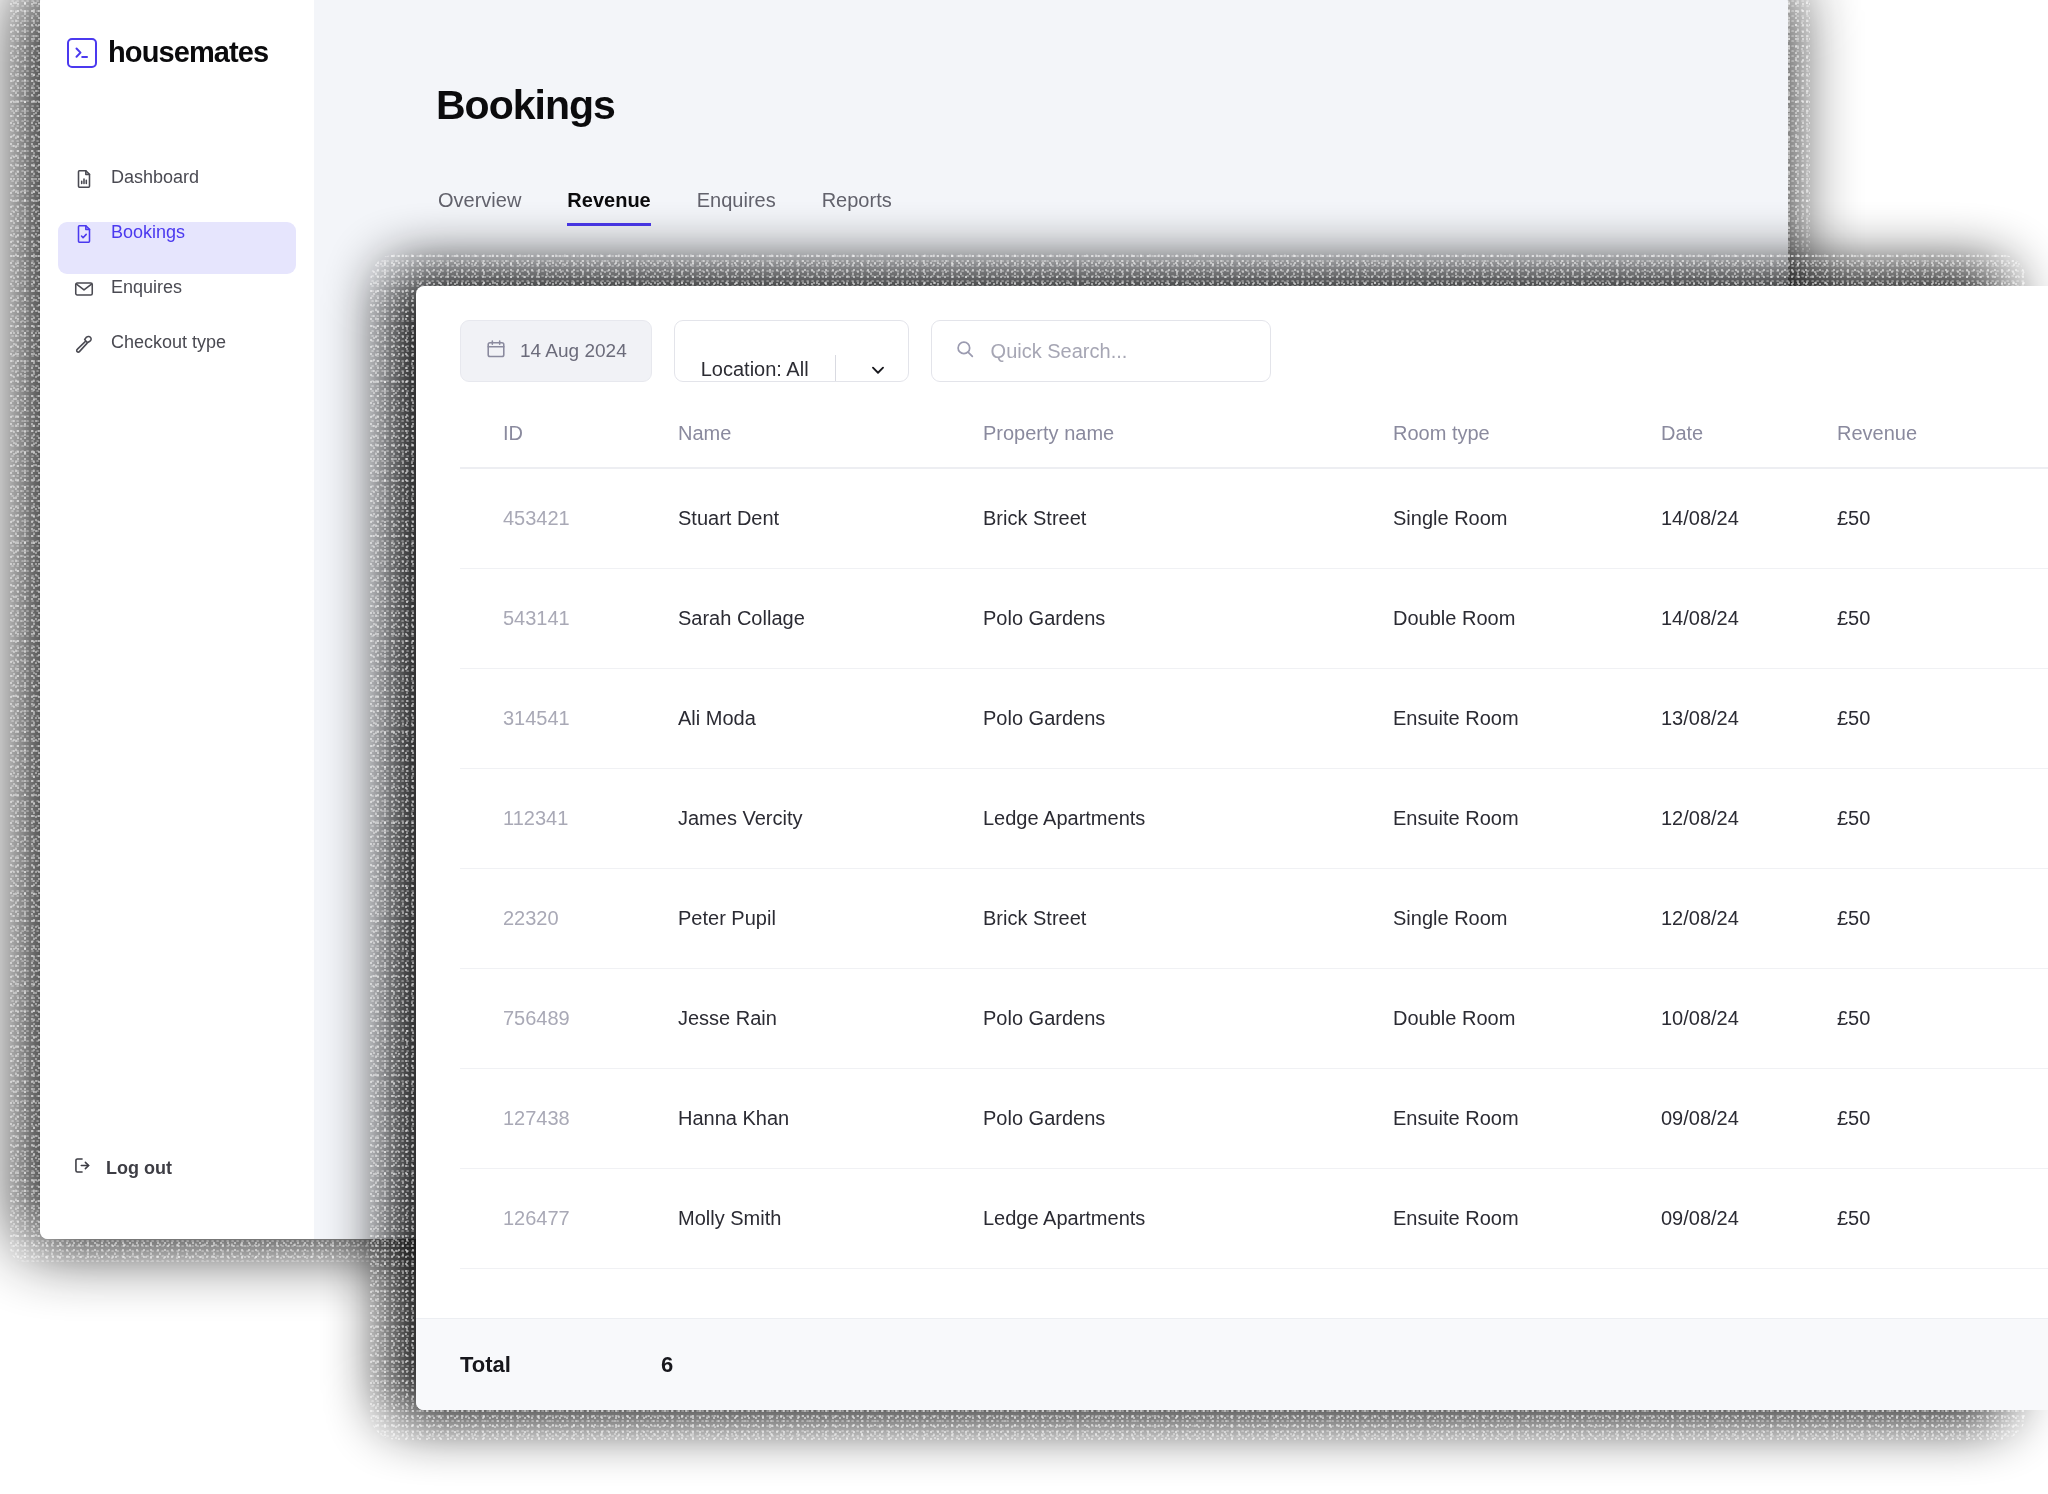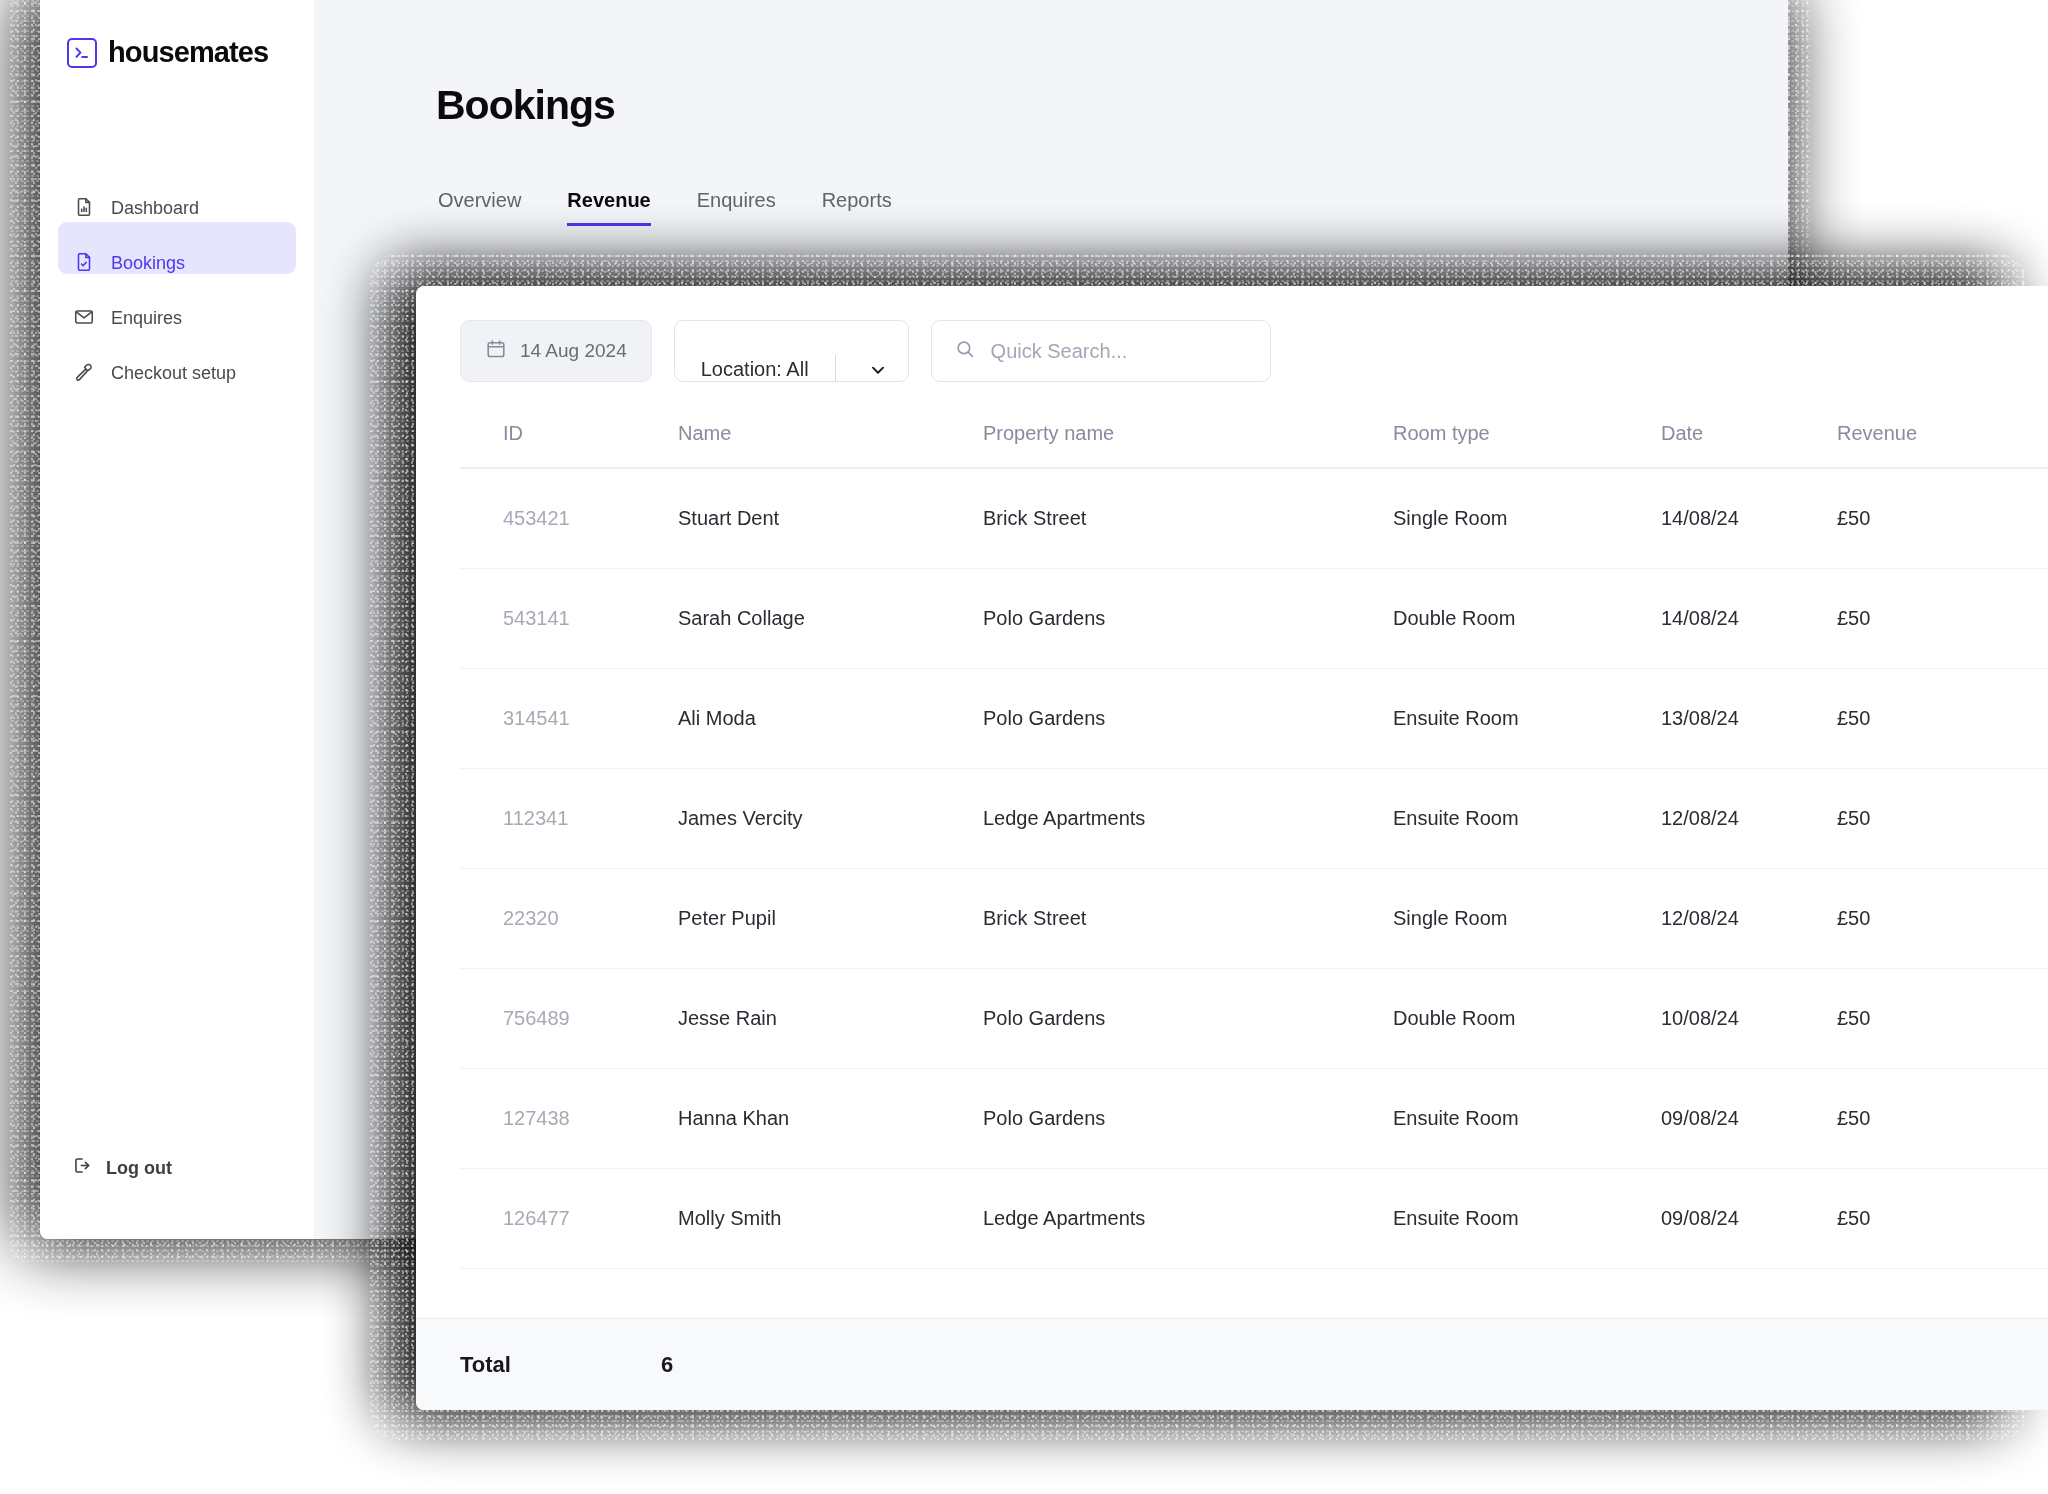--- a/index.html
+++ b/index.html
@@ -51,21 +51,21 @@
   }
   .logo-wrap { display:flex; align-items:center; gap:11px; padding:42px 0 0 27px; }
   .logo-mark {
     width:30px; height:30px; border:2.4px solid #4b39ef; border-radius:5px;
     display:flex; align-items:center; justify-content:center; flex:0 0 auto;
   }
   .logo-text { font-size:29px; font-weight:700; letter-spacing:-0.9px; color:#0b0b0d; }
 
   .nav { margin-top:98px; display:flex; flex-direction:column; gap:3px; padding:0 18px; }
   .nav-item {
-    display:flex; align-items:flex-end; gap:15px;
+    display:flex; align-items:flex-start; gap:15px;
     height:52px; padding:0 14px; border-radius:9px;
     color:#4a4a52; font-size:18px; cursor:pointer;
   }
   .nav-item .ic { width:24px; height:24px; display:flex; align-items:center; justify-content:center; flex:0 0 auto; }
   .nav-item.active { background:#e6e5fd; color:#4b39ef; }
   .nav-item.active .ic svg { stroke:#4b39ef; }
 
   .logout {
     margin-top:auto; margin-bottom:58px; padding:0 32px;
     display:flex; align-items:center; gap:13px;
@@ -210,21 +210,21 @@
           <span>Enquires</span>
         </div>
 
         <div class="nav-item">
           <span class="ic">
             <svg width="22" height="22" viewBox="0 0 24 24" fill="none" stroke="#4a4a52" stroke-width="1.7" stroke-linecap="round" stroke-linejoin="round">
               <path d="M14.8 4.4c1.6-1.2 3.6-.6 4.5.7.9 1.3.5 3-1 3.9l-2.6 1.6-3-3.6z"></path>
               <path d="M13.3 9.4 4.6 17.9a1.7 1.7 0 1 0 2.4 2.4l8.2-9"></path>
             </svg>
           </span>
-          <span>Checkout setup</span>
+          <span>Checkout type</span>
         </div>
 
 
       </nav>
 
       <div class="logout">
         <span class="ic">
           <svg width="21" height="21" viewBox="0 0 24 24" fill="none" stroke="#3d3d44" stroke-width="1.8" stroke-linecap="round" stroke-linejoin="round">
             <path d="M11.5 4.5H6.2a1.7 1.7 0 0 0-1.7 1.7v11.6a1.7 1.7 0 0 0 1.7 1.7h5.3"></path>
             <path d="M15.3 8.4 19 12l-3.7 3.6"></path>

